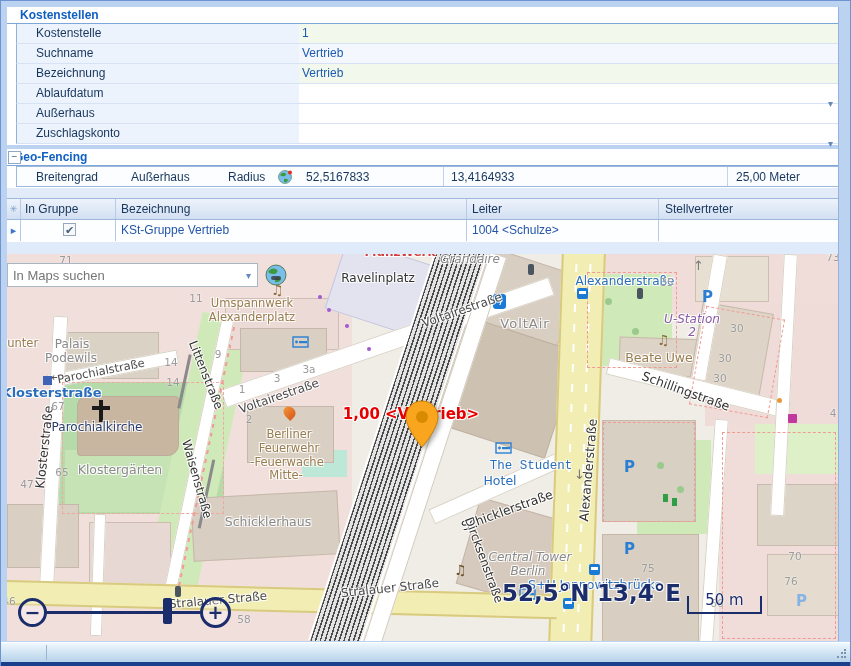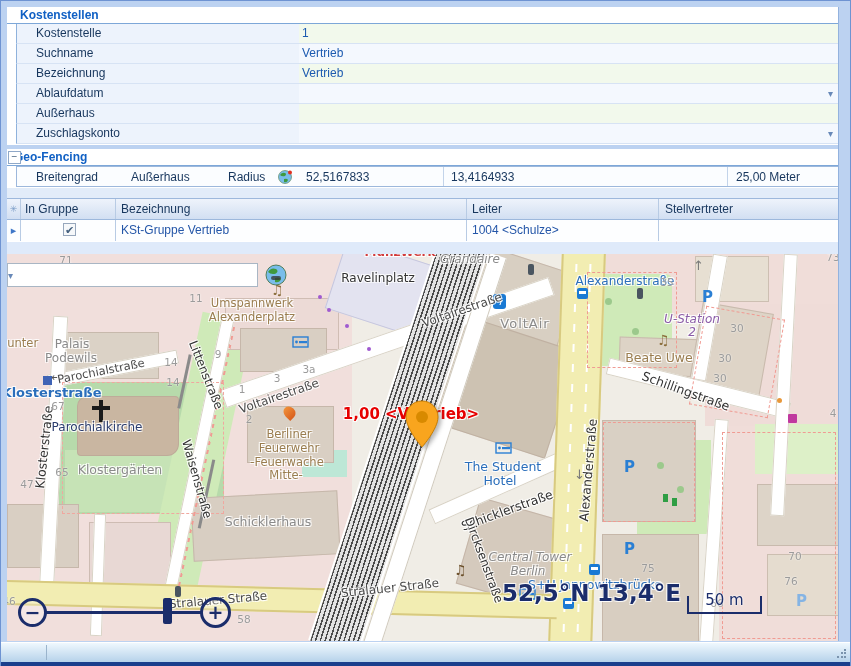--- a/index.html
+++ b/index.html
@@ -3,21 +3,21 @@
 <meta charset="utf-8">
 <style>
   html,body{margin:0;padding:0;background:#e8e8e8;}
   #app{position:relative;width:851px;height:666px;background:#bcd2f1;overflow:hidden;
        font-family:"Liberation Sans",sans-serif;font-size:12px;
        box-shadow:inset 0 0 0 1px #6e93d2;}
   .abs{position:absolute;}
   
   .panel{position:absolute;left:7px;width:831px;background:#fff;border-right:1px solid #9db8dc;}
   .sec-title{font-weight:bold;color:#1060c4;height:16px;line-height:16px;border-bottom:1px solid #7da7d8;}
-  .frow{display:flex;height:19px;line-height:19px;margin-left:9px;border-left:1px solid #8fb2dc;border-bottom:1px solid #d7e3f4;}
+  .frow{display:flex;height:19px;line-height:19px;margin-left:9px;border-left:1px solid #8fb2dc;border-bottom:1px solid #d7e3f4;align-items:center;}
   .frow .lbl{width:263px;background:#edf3fc;color:#17365d;padding-left:19px;}
   .frow .val{flex:1;color:#1d5bb0;padding-left:3px;position:relative;}
   .frow.g .val{background:#f2f9ec;}
   .frow.b .val{background:#f4f8fe;}
   .dd{position:absolute;right:5px;top:0;color:#6889b8;font-size:10px;}
   
   .geo-row{position:absolute;left:9px;top:17px;display:flex;height:21px;line-height:21px;width:822px;
            background:#fbfdff;border:1px solid #9db8dc;border-right:none;box-sizing:border-box;color:#17365d;}
   .geo-c{position:relative;box-sizing:border-box;border-right:1px solid #c3d4ea;}
   .geo-c span{position:absolute;top:0;}
@@ -300,21 +300,21 @@
     <span class="ml" style="left:37px;top:193px;transform:translate(-50%,-50%) rotate(-84deg);font-size:12.5px;color:#333;">Klosterstraße</span>
     <span class="ml" style="left:199px;top:121px;transform:translate(-50%,-50%) rotate(68deg);color:#333;">Littenstraße</span>
     <span class="ml" style="left:190px;top:225px;transform:translate(-50%,-50%) rotate(74deg);color:#333;">Waisenstraße</span>
     <span class="ml c-gr" style="left:113px;top:215px;font-size:12.5px;">Klostergärten</span>
     <span class="ml c-pl" style="left:282px;top:180px;">Berliner</span>
     <span class="ml c-pl" style="left:282px;top:194px;">Feuerwehr</span>
     <span class="ml c-pl" style="left:280px;top:208px;">-Feuerwache</span>
     <span class="ml c-pl" style="left:279px;top:221px;">Mitte-</span>
     <span class="ml" style="left:272px;top:142px;transform:translate(-50%,-50%) rotate(-19deg);">Voltairestraße</span>
     <span class="ml c-gr" style="left:240px;top:267px;font-size:12.5px;padding-left:42px;">Schicklerhaus</span>
-    <span class="ml c-bl" style="left:496px;top:212px;font-size:12.5px;">The Student</span>
+    <span class="ml c-bl" style="left:524px;top:212px;font-size:12.5px;font-family:Liberation Mono, monospace;">The Student</span>
     <span class="ml c-bl" style="left:493px;top:226px;font-size:12.5px;">Hotel</span>
     <span class="ml" style="left:500px;top:256px;transform:translate(-50%,-50%) rotate(-20deg);font-size:12.5px;color:#333;">Schicklerstraße</span>
     <span class="ml" style="left:477px;top:306px;transform:translate(-50%,-50%) rotate(70deg);color:#333;">Dircksenstraße</span>
     <span class="ml c-it" style="left:523px;top:303px;">Central Tower</span>
     <span class="ml c-it" style="left:521px;top:317px;">Berlin</span>
     <span class="ml c-bl" style="left:588px;top:330px;font-size:12.5px;">S+U Jannowitzbrücke</span>
     <span class="ml" style="left:211px;top:346px;transform:translate(-50%,-50%) rotate(-5deg);">Stralauer Straße</span>
     <span class="ml" style="left:383px;top:334px;transform:translate(-50%,-50%) rotate(-6deg);">Stralauer Straße</span>
     <span class="ml" style="left:581px;top:216px;transform:translate(-50%,-50%) rotate(-85deg);font-size:12.5px;color:#333;">Alexanderstraße</span>
     <span class="ml c-pl" style="left:9px;top:89px;">counter</span>
@@ -346,20 +346,21 @@
 
     <span class="ml" style="left:404px;top:160px;z-index:4;font-family:'DejaVu Sans',sans-serif;font-size:15px;font-weight:bold;color:#e60000;">1,00 &lt;Vertrieb&gt;</span>
     <span class="micon" style="left:398px;top:146px;z-index:4;filter:drop-shadow(3px 2px 2px rgba(90,90,90,.45));">
       <svg width="34" height="48" viewBox="0 0 34 48">
           <path d="M17 1 C8 1 1 8 1 17 c0 12 16 30 16 30 s16 -18 16 -30 C33 8 26 1 17 1 Z" fill="#f9a51e" stroke="#c87d00" stroke-width="1"></path>
           <circle cx="17" cy="17" r="6" fill="#d88a00"></circle>
         </svg>
     </span>
 
     <div id="searchbox">
+      <input type="text" placeholder="In Maps suchen" style="">
       <span style="color:#6889b8;font-size:10px;padding-right:6px;">▾</span>
     </div>
     <span class="micon ov" style="left:257px;top:9px;">
       <svg width="24" height="24" viewBox="0 0 24 24">
           <circle cx="12" cy="12" r="10" fill="#79bdea" stroke="#3a6a3a" stroke-width="0.8"></circle>
           <path d="M4 9 q3-5 8-3 q3 2 0 4.5 q-5 1.5-8-1.5z" fill="#3f9a3f"></path>
           <path d="M11 15 q4-1.5 6 1 q-1.5 4-6 3z" fill="#3f9a3f"></path>
           <rect x="7" y="13" width="10" height="4" rx="2" fill="#333" opacity="0.75"></rect>
         </svg>
     </span>

